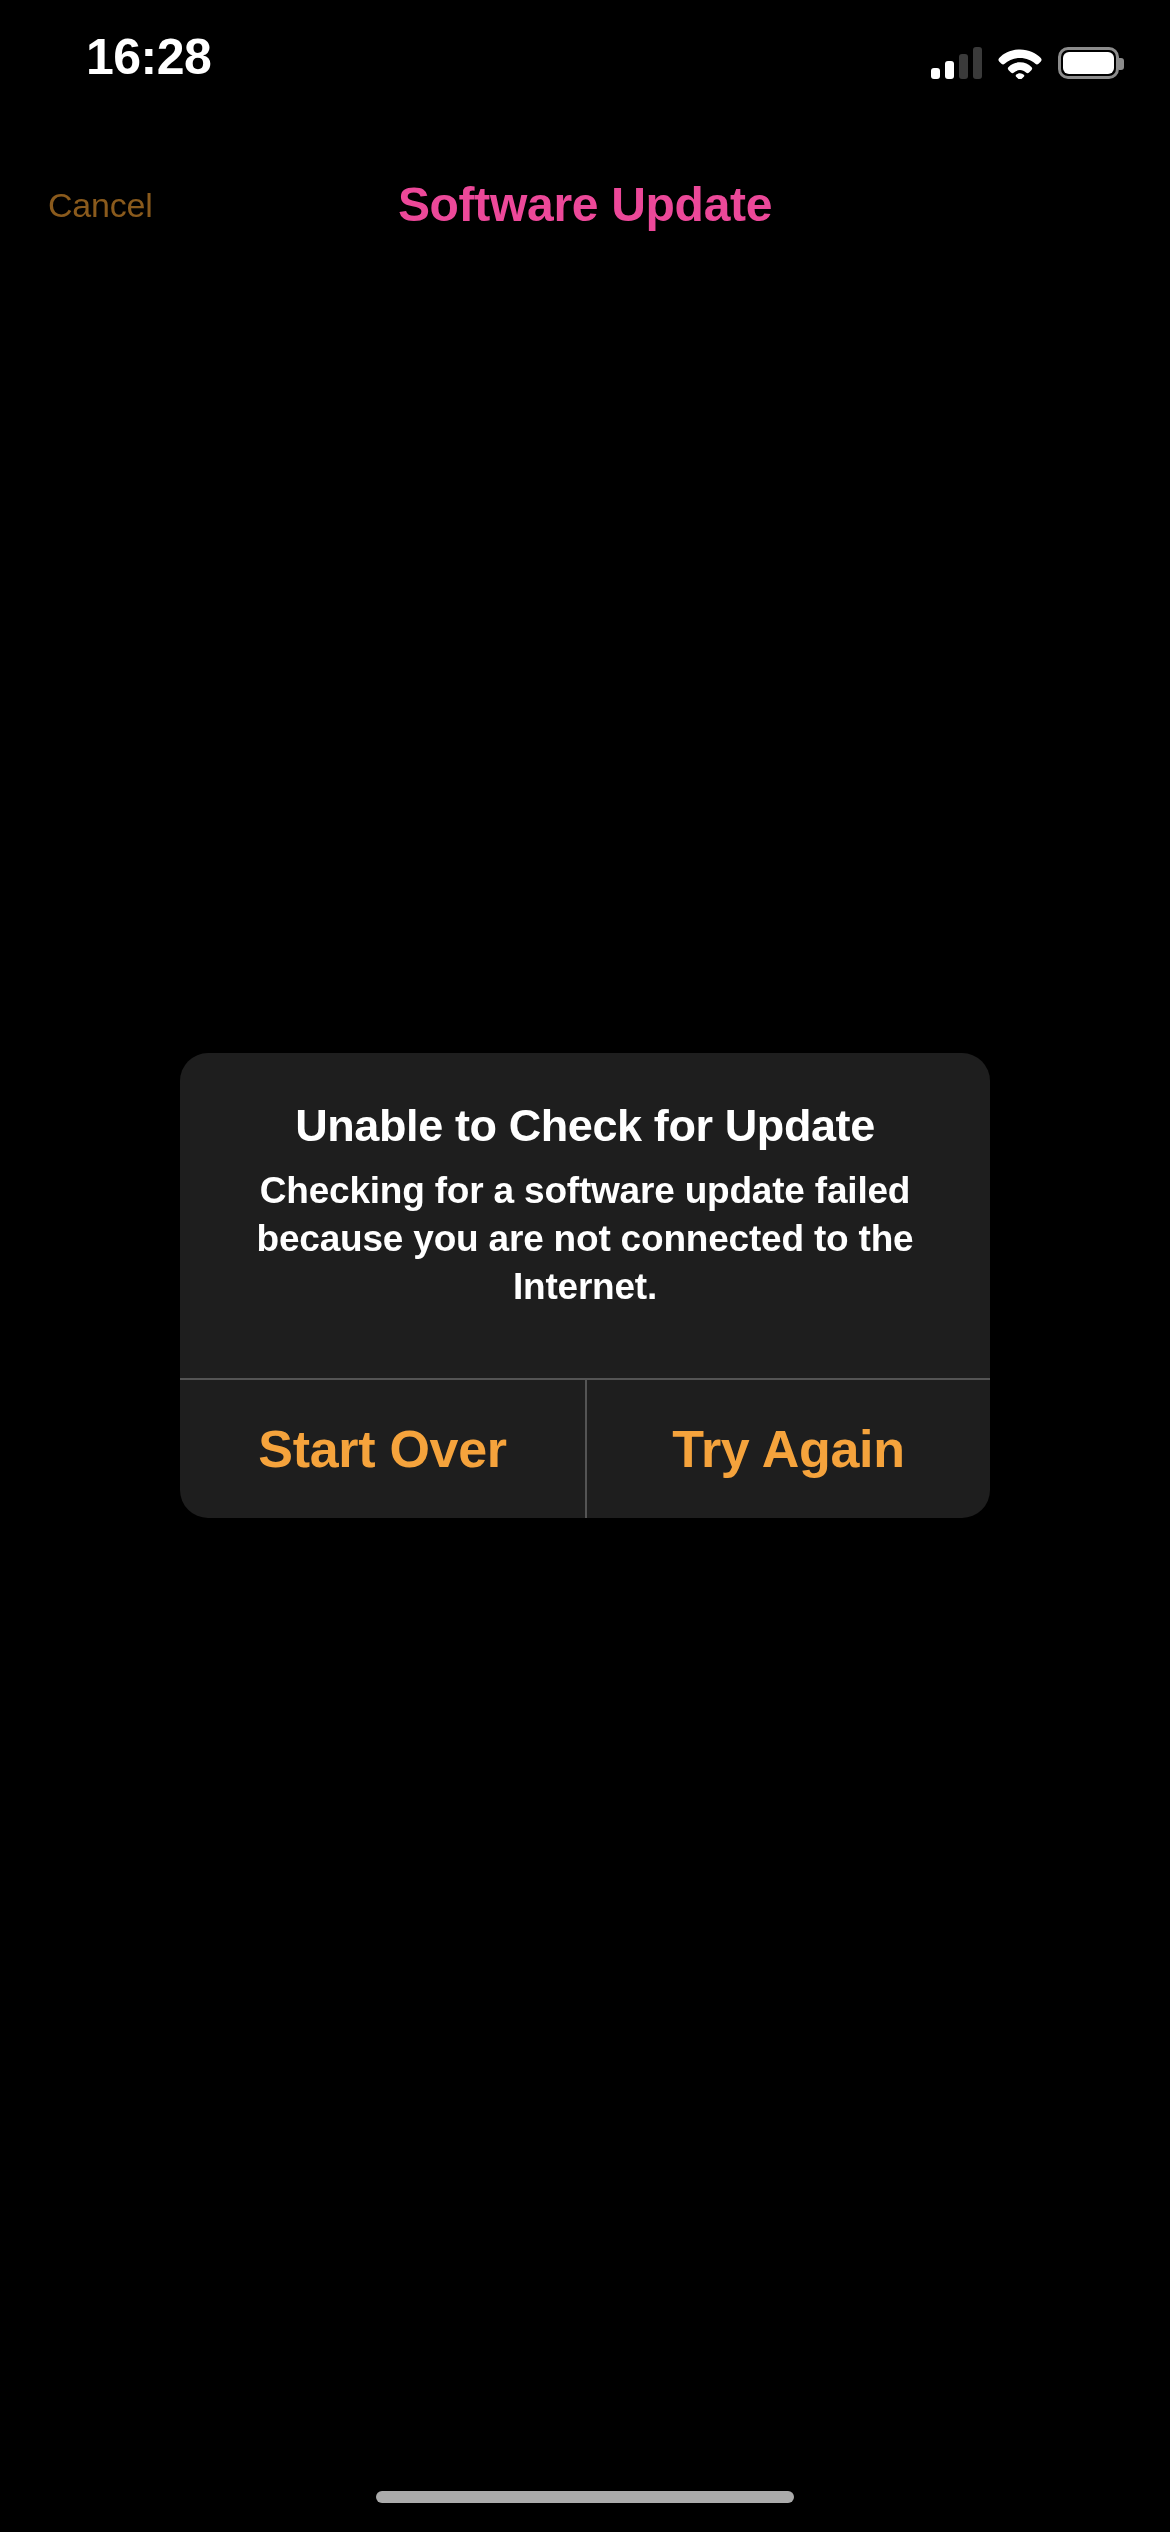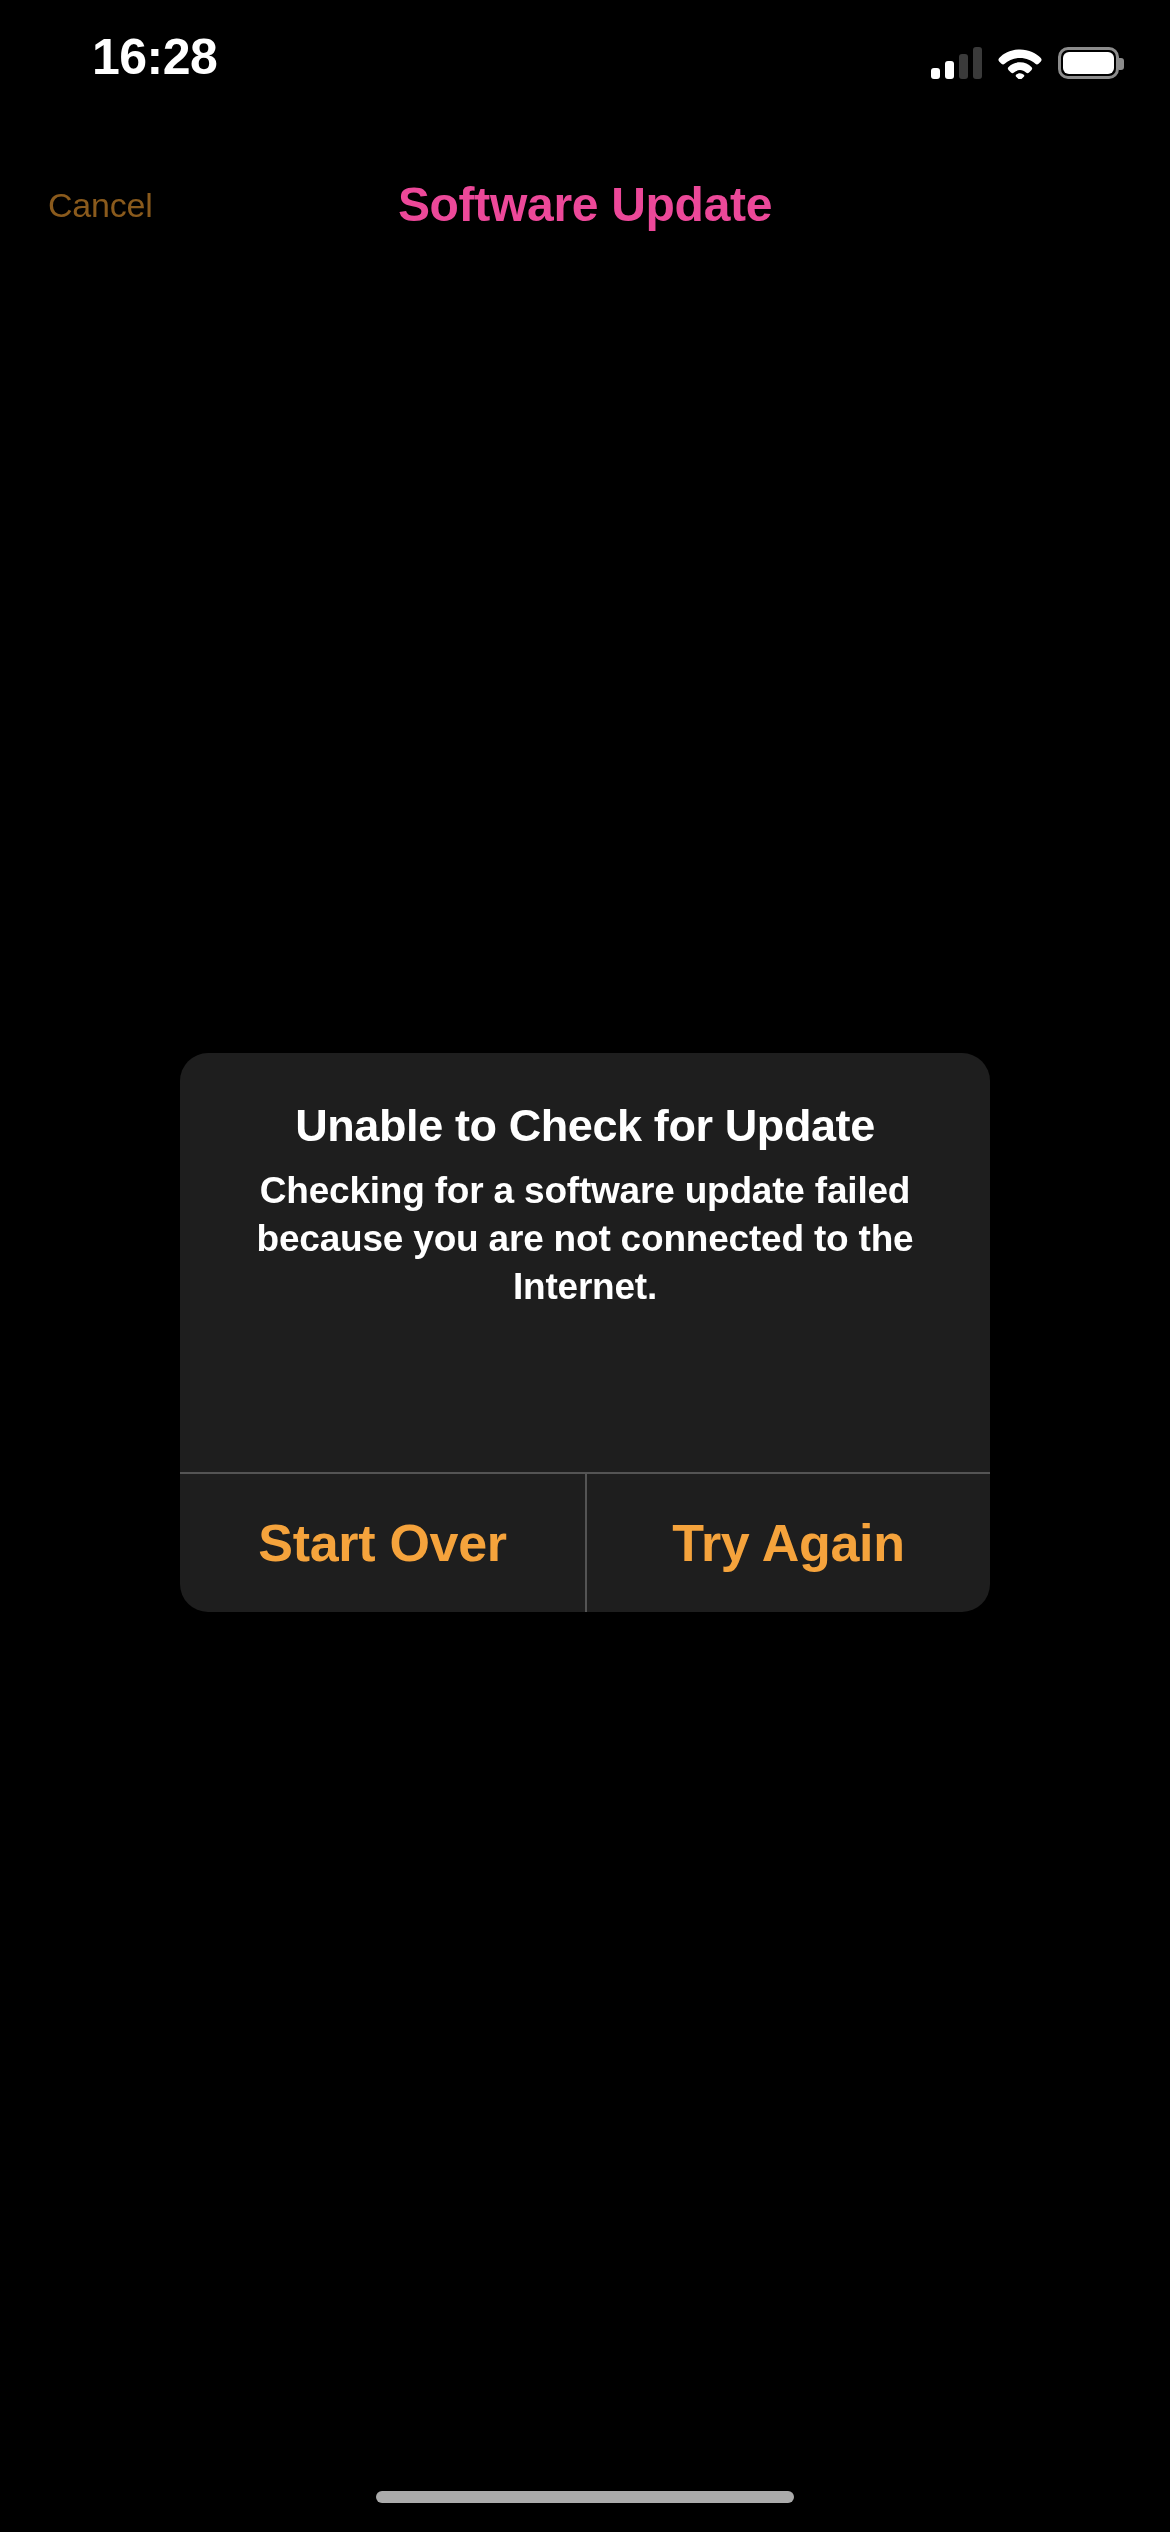--- a/index.html
+++ b/index.html
@@ -11,21 +11,21 @@
   }
   .screen { position:relative; width:1170px; height:2532px; background:#000; }
 
   
   .statusbar {
     position:absolute; top:0; left:0; width:1170px; height:110px;
   }
   .sb-time {
     position:absolute; left:86px; top:30px;
     font-size:50px; font-weight:700; color:#ffffff;
-    letter-spacing:-0.5px; line-height:54px;margin-left:6px;
+    letter-spacing:-0.5px; line-height:54px;
   }
   .sb-right {
     position:absolute; right:46px; top:33px;
     display:flex; align-items:flex-end; gap:16px; height:46px;
   }
   
   .sig { display:flex; align-items:flex-end; gap:5px; height:34px; }
   .sig i { display:block; width:9px; border-radius:3px; background:#ffffff; }
   .sig i.b1 { height:11px; }
   .sig i.b2 { height:18px; }
@@ -59,21 +59,21 @@
   }
   .nav-title {
     position:absolute; left:0; top:0; width:1170px;
     text-align:center; font-size:48px; font-weight:600;
     color:#ec4899; line-height:90px; letter-spacing:-0.3px;
   }
 
   
   .alert {
     position:absolute; left:180px; top:1053px;
-    width:810px; height:559px;
+    width:810px; height:465px;
     background:#1e1e1e; border-radius:28px;
     overflow:hidden;
     display:flex; flex-direction:column;
   }
   .alert-body {
     flex:1 1 auto;
     padding:46px 44px 0 44px;
     text-align:center;
   }
   .alert-title {

